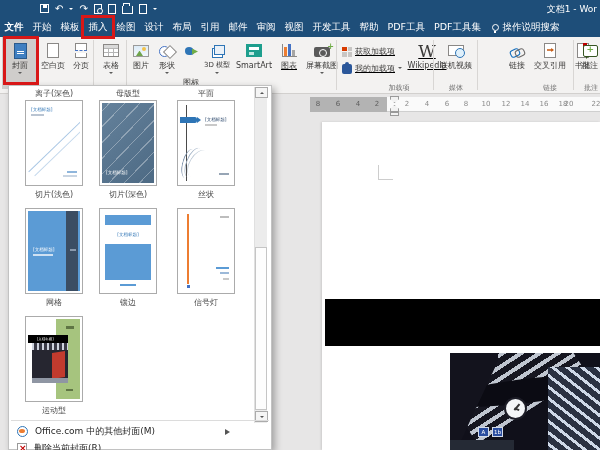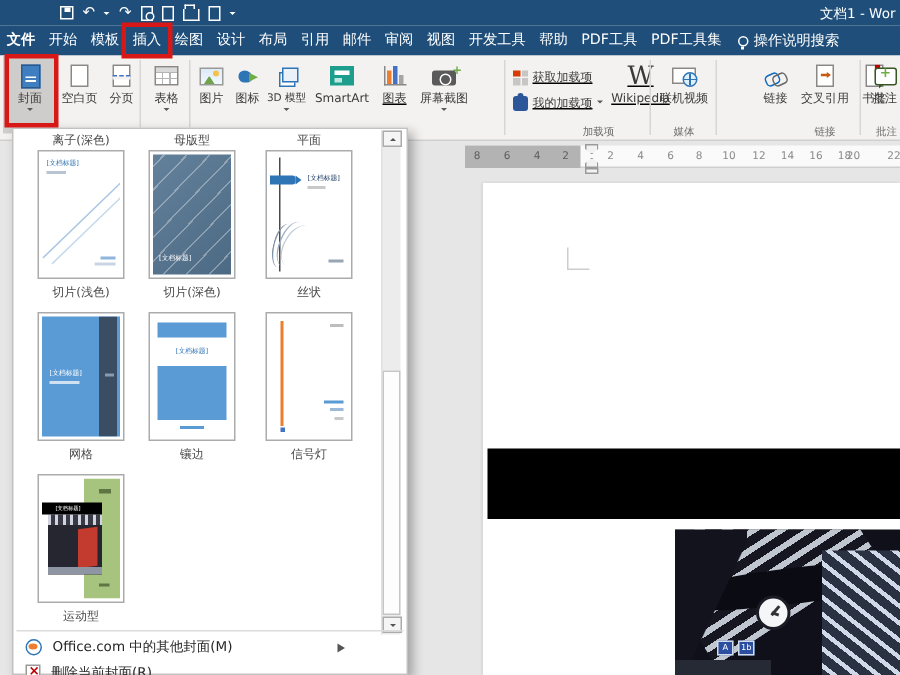--- a/index.html
+++ b/index.html
@@ -224,21 +224,28 @@
   </div>
   <span class="vsep" style="left:126px;"></span>
 
   <div class="grp" style="left:128px;justify-content:space-between;">
     <div class="bb" style="width:26px;">
       <span class="bi">
           <span class="ic-pic"></span>
         </span>
       <span class="bl">图片</span>
     </div>
-    <div class="bb" style="width:22px;">
+    <div class="bb" style="width:26px;">
+      <span class="bi">
+          <span class="ic-shapes"></span>
+        </span>
+      <span class="bl">形状</span>
+      <span class="car"></span>
+    </div>
+    <div class="bb" style="width:22px;gap:17px;">
       <span class="bi">
           <span class="ic-bird"></span>
         </span>
       <span class="bl">图标</span>
     </div>
     <div class="bb" style="width:30px;">
       <span class="bi">
           <span class="ic-cube"></span>
         </span>
       <span class="bl" style="font-size:7px;">3D 模型</span>

